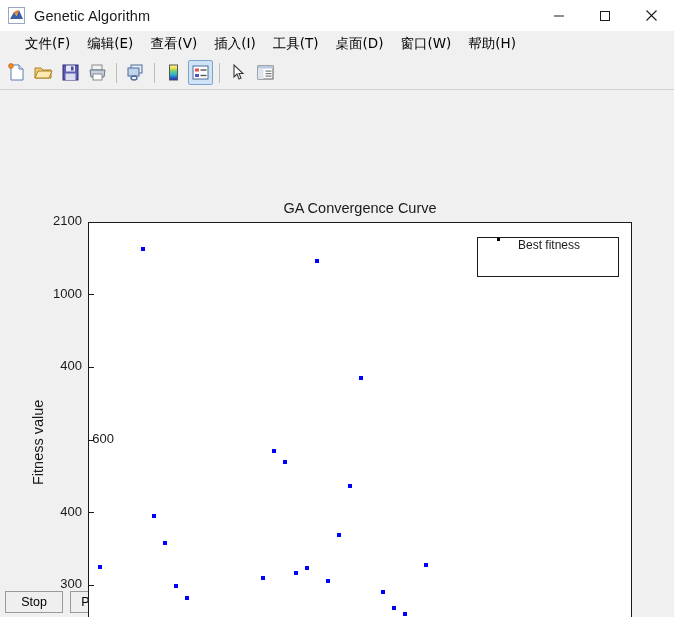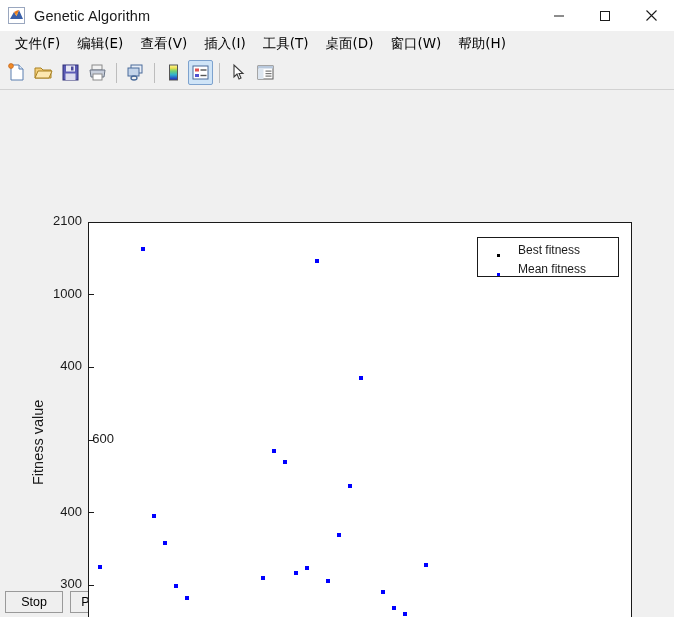--- a/index.html
+++ b/index.html
@@ -16,21 +16,21 @@
   .title-icon{width:17px;height:17px;margin-left:8px;margin-right:9px;flex:none;position:relative;
      background:#ffffff;border:1px solid #9aa7bf;box-sizing:border-box;overflow:hidden;}
   .title-icon svg{display:block;}
   .title-text{font-size:14.5px;color:#1b1b1b;letter-spacing:0.1px;}
   .winbtns{margin-left:auto;display:flex;height:31px;}
   .winbtn{width:46px;height:31px;display:flex;align-items:center;justify-content:center;
      font-size:13px;color:#1b1b1b;}
   .winbtn svg{display:block;}
 
   
-  .menubar{height:25px;background:#f0f0f0;display:flex;align-items:center;padding-left:7px;flex:none;}
+  .menubar{height:25px;background:#f0f0f0;display:flex;align-items:center;padding-left:17px;flex:none;}
   .menu-item{font-size:13.5px;color:#000;padding:2px 9px 2px 8px;white-space:nowrap;
      font-family:"DejaVu Sans","Liberation Sans",sans-serif;}
 
   
   .toolbar{height:33px;background:#f0f0f0;display:flex;align-items:center;padding-left:3px;
      border-bottom:1px solid #d2d2d2;flex:none;}
   .tb-btn{width:25px;height:25px;margin:0 1px;display:flex;align-items:center;justify-content:center;
      box-sizing:border-box;border:1px solid transparent;border-radius:2px;}
   .tb-btn.on{background:#cfe4f7;border:1px solid #7da2ce;}
   .tb-sep{width:1px;height:20px;background:#bdbdbd;margin:0 5px;}
@@ -44,21 +44,21 @@
   .ylabel{position:absolute;left:0;top:0;font-size:14.5px;color:#1a1a1a;
         transform-origin:0 0;white-space:nowrap;}
   .tick{position:absolute;background:#1a1a1a;}
   .ticklbl{position:absolute;font-size:13px;color:#1a1a1a;white-space:nowrap;}
   .pt{position:absolute;width:4px;height:4px;margin-left:-2px;margin-top:-2px;}
   .pt.mean{background:#0000ff;}
 
   
   .legend{position:absolute;background:#ffffff;border:1px solid #1a1a1a;box-sizing:border-box;
      left:477px;top:147px;width:142px;height:40px;}
-  .leg-row{height:19px;display:flex;align-items:flex-end;}
+  .leg-row{height:19px;display:flex;align-items:flex-start;}
   .leg-mark{width:40px;display:flex;justify-content:center;align-items:center;}
   .leg-dot{width:3px;height:3px;}
   .leg-txt{font-size:12px;color:#1a1a1a;}
 
   
   .btnbar{height:30px;background:#f0f0f0;display:flex;align-items:center;padding-left:5px;flex:none;}
   .pbtn{height:22px;min-width:58px;background:#efefef;border:1px solid #9a9a9a;
      box-sizing:border-box;font-size:12.5px;color:#000;display:flex;align-items:center;
      justify-content:center;margin-right:7px;}
 </style>
@@ -180,20 +180,21 @@
         <rect x="2" y="5.5" width="5.5" height="10.5" fill="#dde6f0"></rect>
         <rect x="9.5" y="7.5" width="6" height="1.2" fill="#777"></rect>
         <rect x="9.5" y="10" width="6" height="1.2" fill="#777"></rect>
         <rect x="9.5" y="12.5" width="6" height="1.2" fill="#777"></rect>
       </svg>
     </div>
   </div>
 
   <div class="plotarea">
 
+    <div class="chart-title">GA Convergence Curve</div>
     <div class="ylabel" id="ylabel" style="transform: rotate(-90deg); left: 30px; top: 395px;">Fitness value</div>
 
     <div class="axes" id="axes">
         <div class="pt mean" style="left: 10.88px; top: 344.44px;"></div>
         <div class="pt mean" style="left: 54.4px; top: 26.16px;"></div>
         <div class="pt mean" style="left: 65.28px; top: 293.21px;"></div>
         <div class="pt mean" style="left: 76.16px; top: 320.46px;"></div>
         <div class="pt mean" style="left: 87.04px; top: 363.333px;"></div>
         <div class="pt mean" style="left: 97.92px; top: 375.323px;"></div>
         <div class="pt mean" style="left: 174.08px; top: 355.34px;"></div>
@@ -226,26 +227,20 @@
         <div class="ticklbl" style="top: 123px; right: 592px;">2100</div>
       </div>
 
     <div class="legend">
       <div class="leg-row">
         <div class="leg-mark">
           <div class="leg-dot" id="legdot0" style="background: rgb(0, 0, 0);"></div>
         </div>
         <div class="leg-txt">Best fitness</div>
       </div>
-      <div class="leg-row">
-        <div class="leg-mark">
-          <div class="leg-dot" id="legdot1" style="background: rgb(0, 0, 255);"></div>
-        </div>
-        <div class="leg-txt">Mean fitness</div>
-      </div>
     </div>
   </div>
 
   <div class="btnbar">
     <div class="pbtn">Stop</div>
     <div class="pbtn">Pause</div>
   </div>
 
 </div>
 

